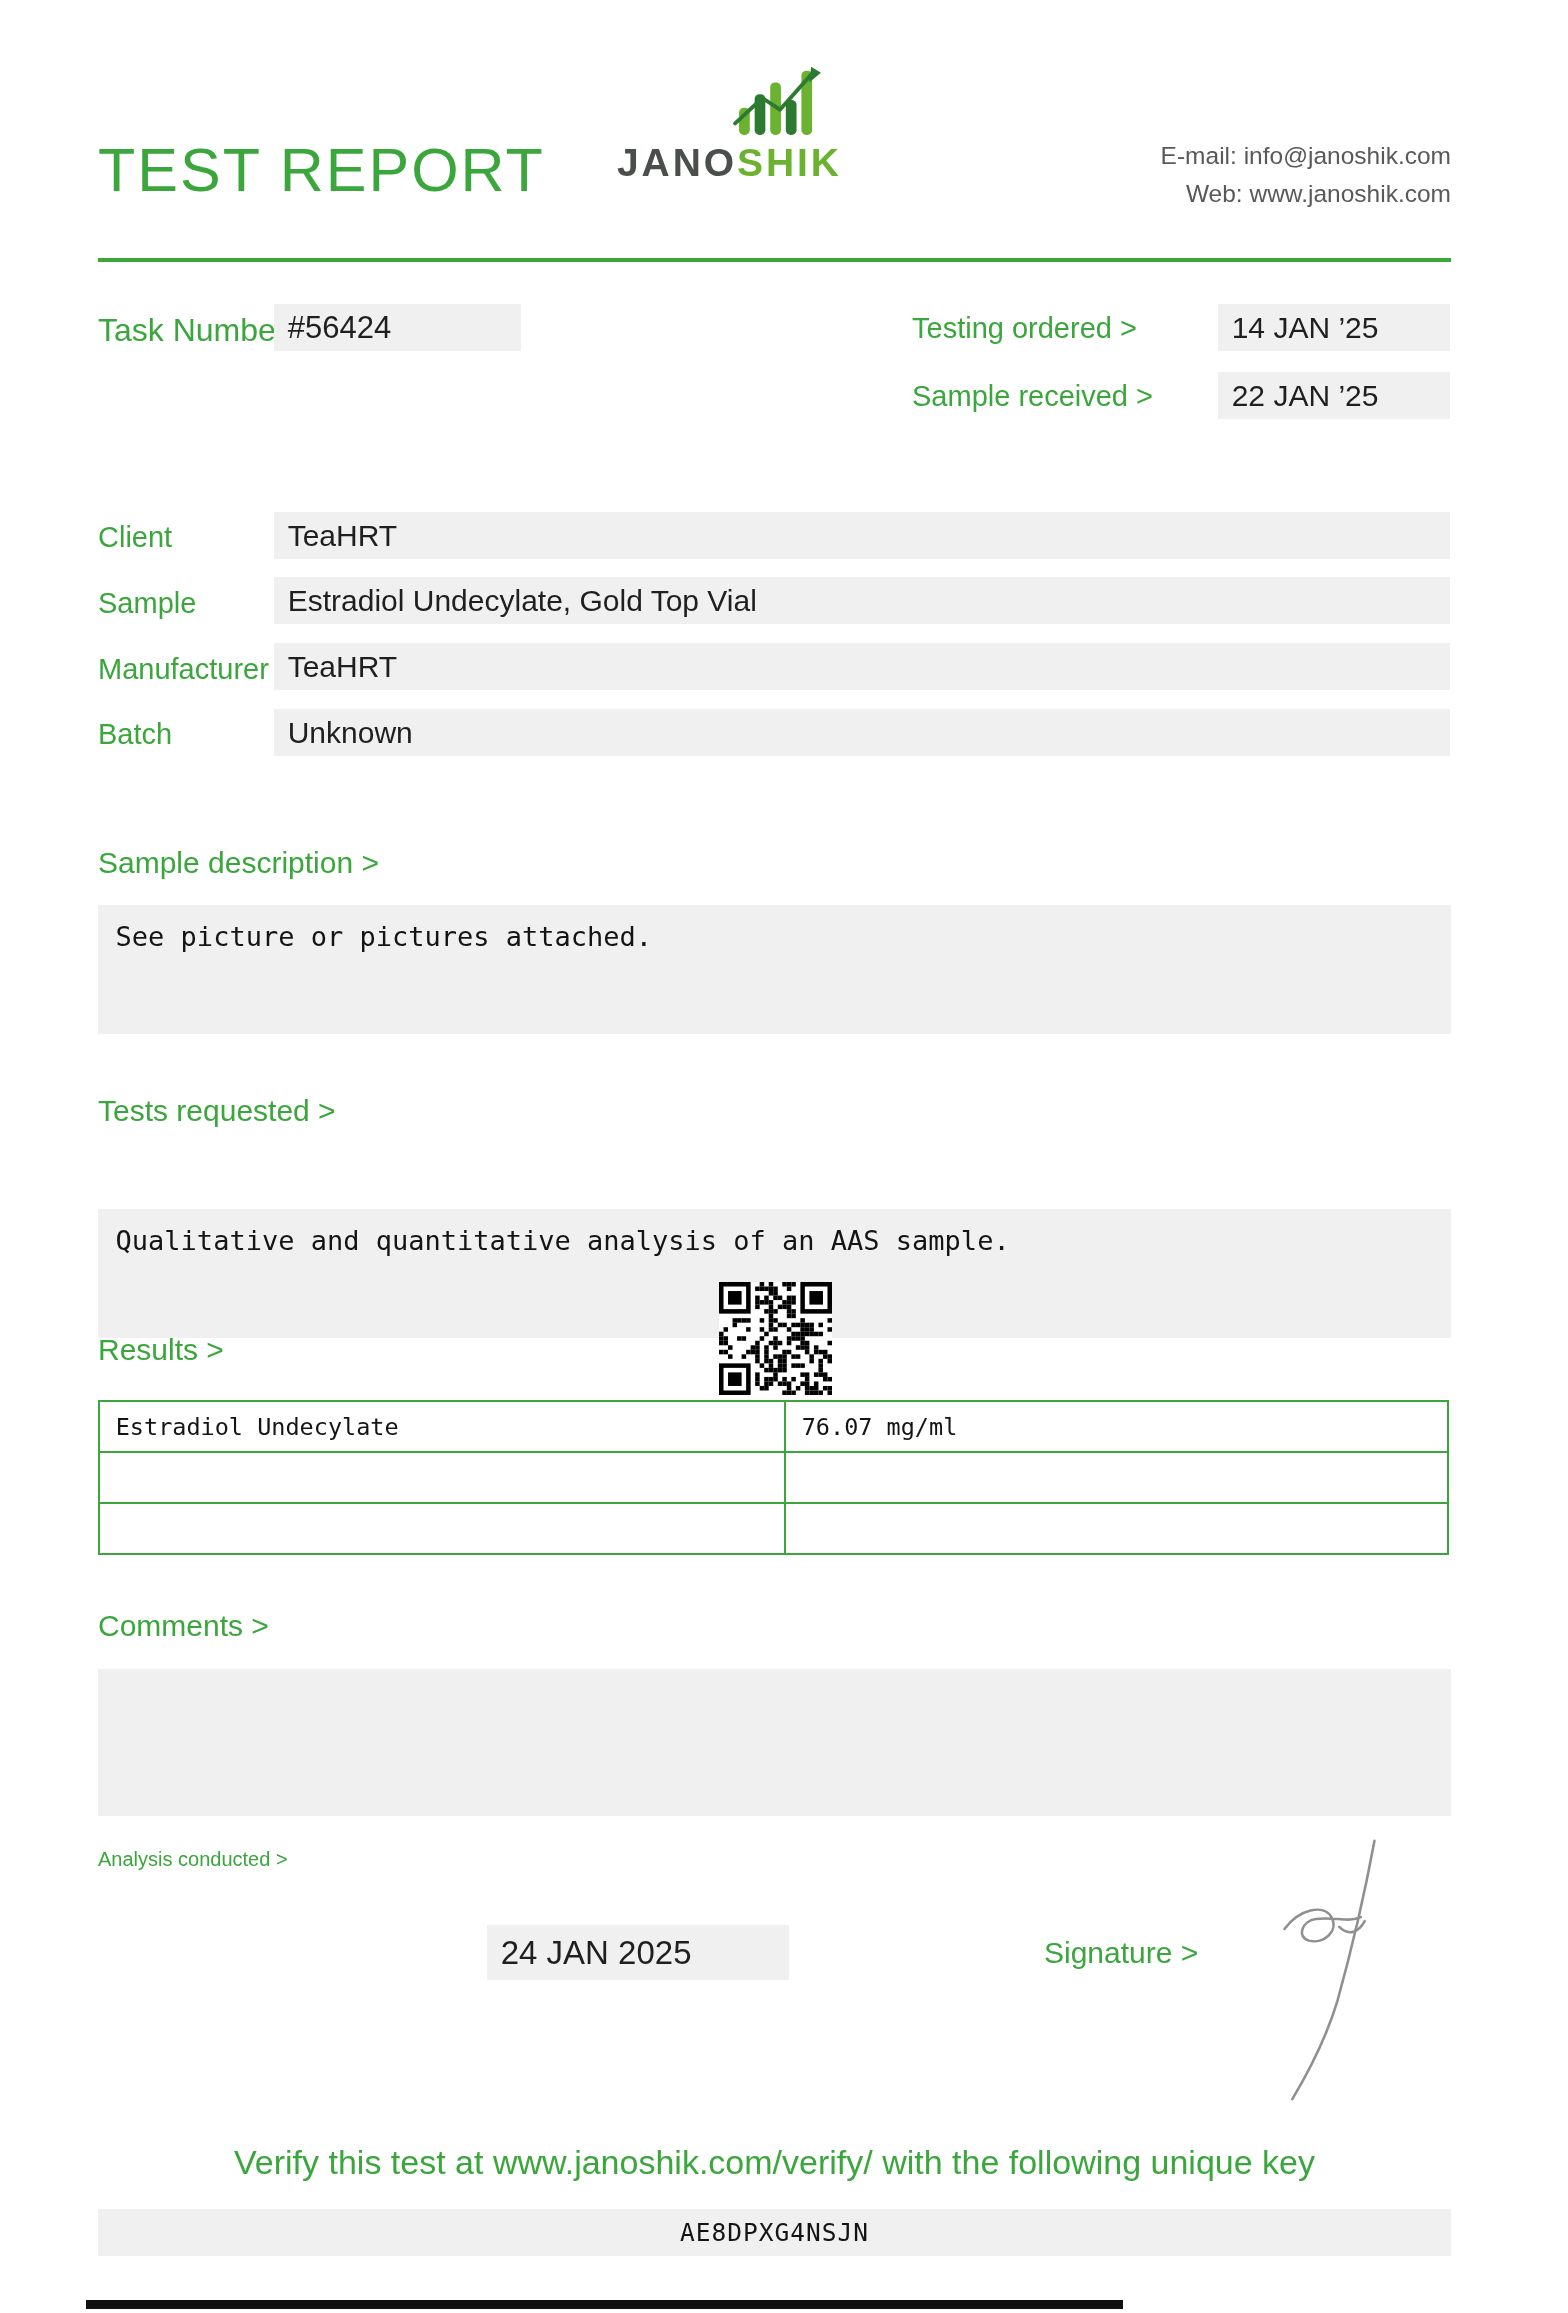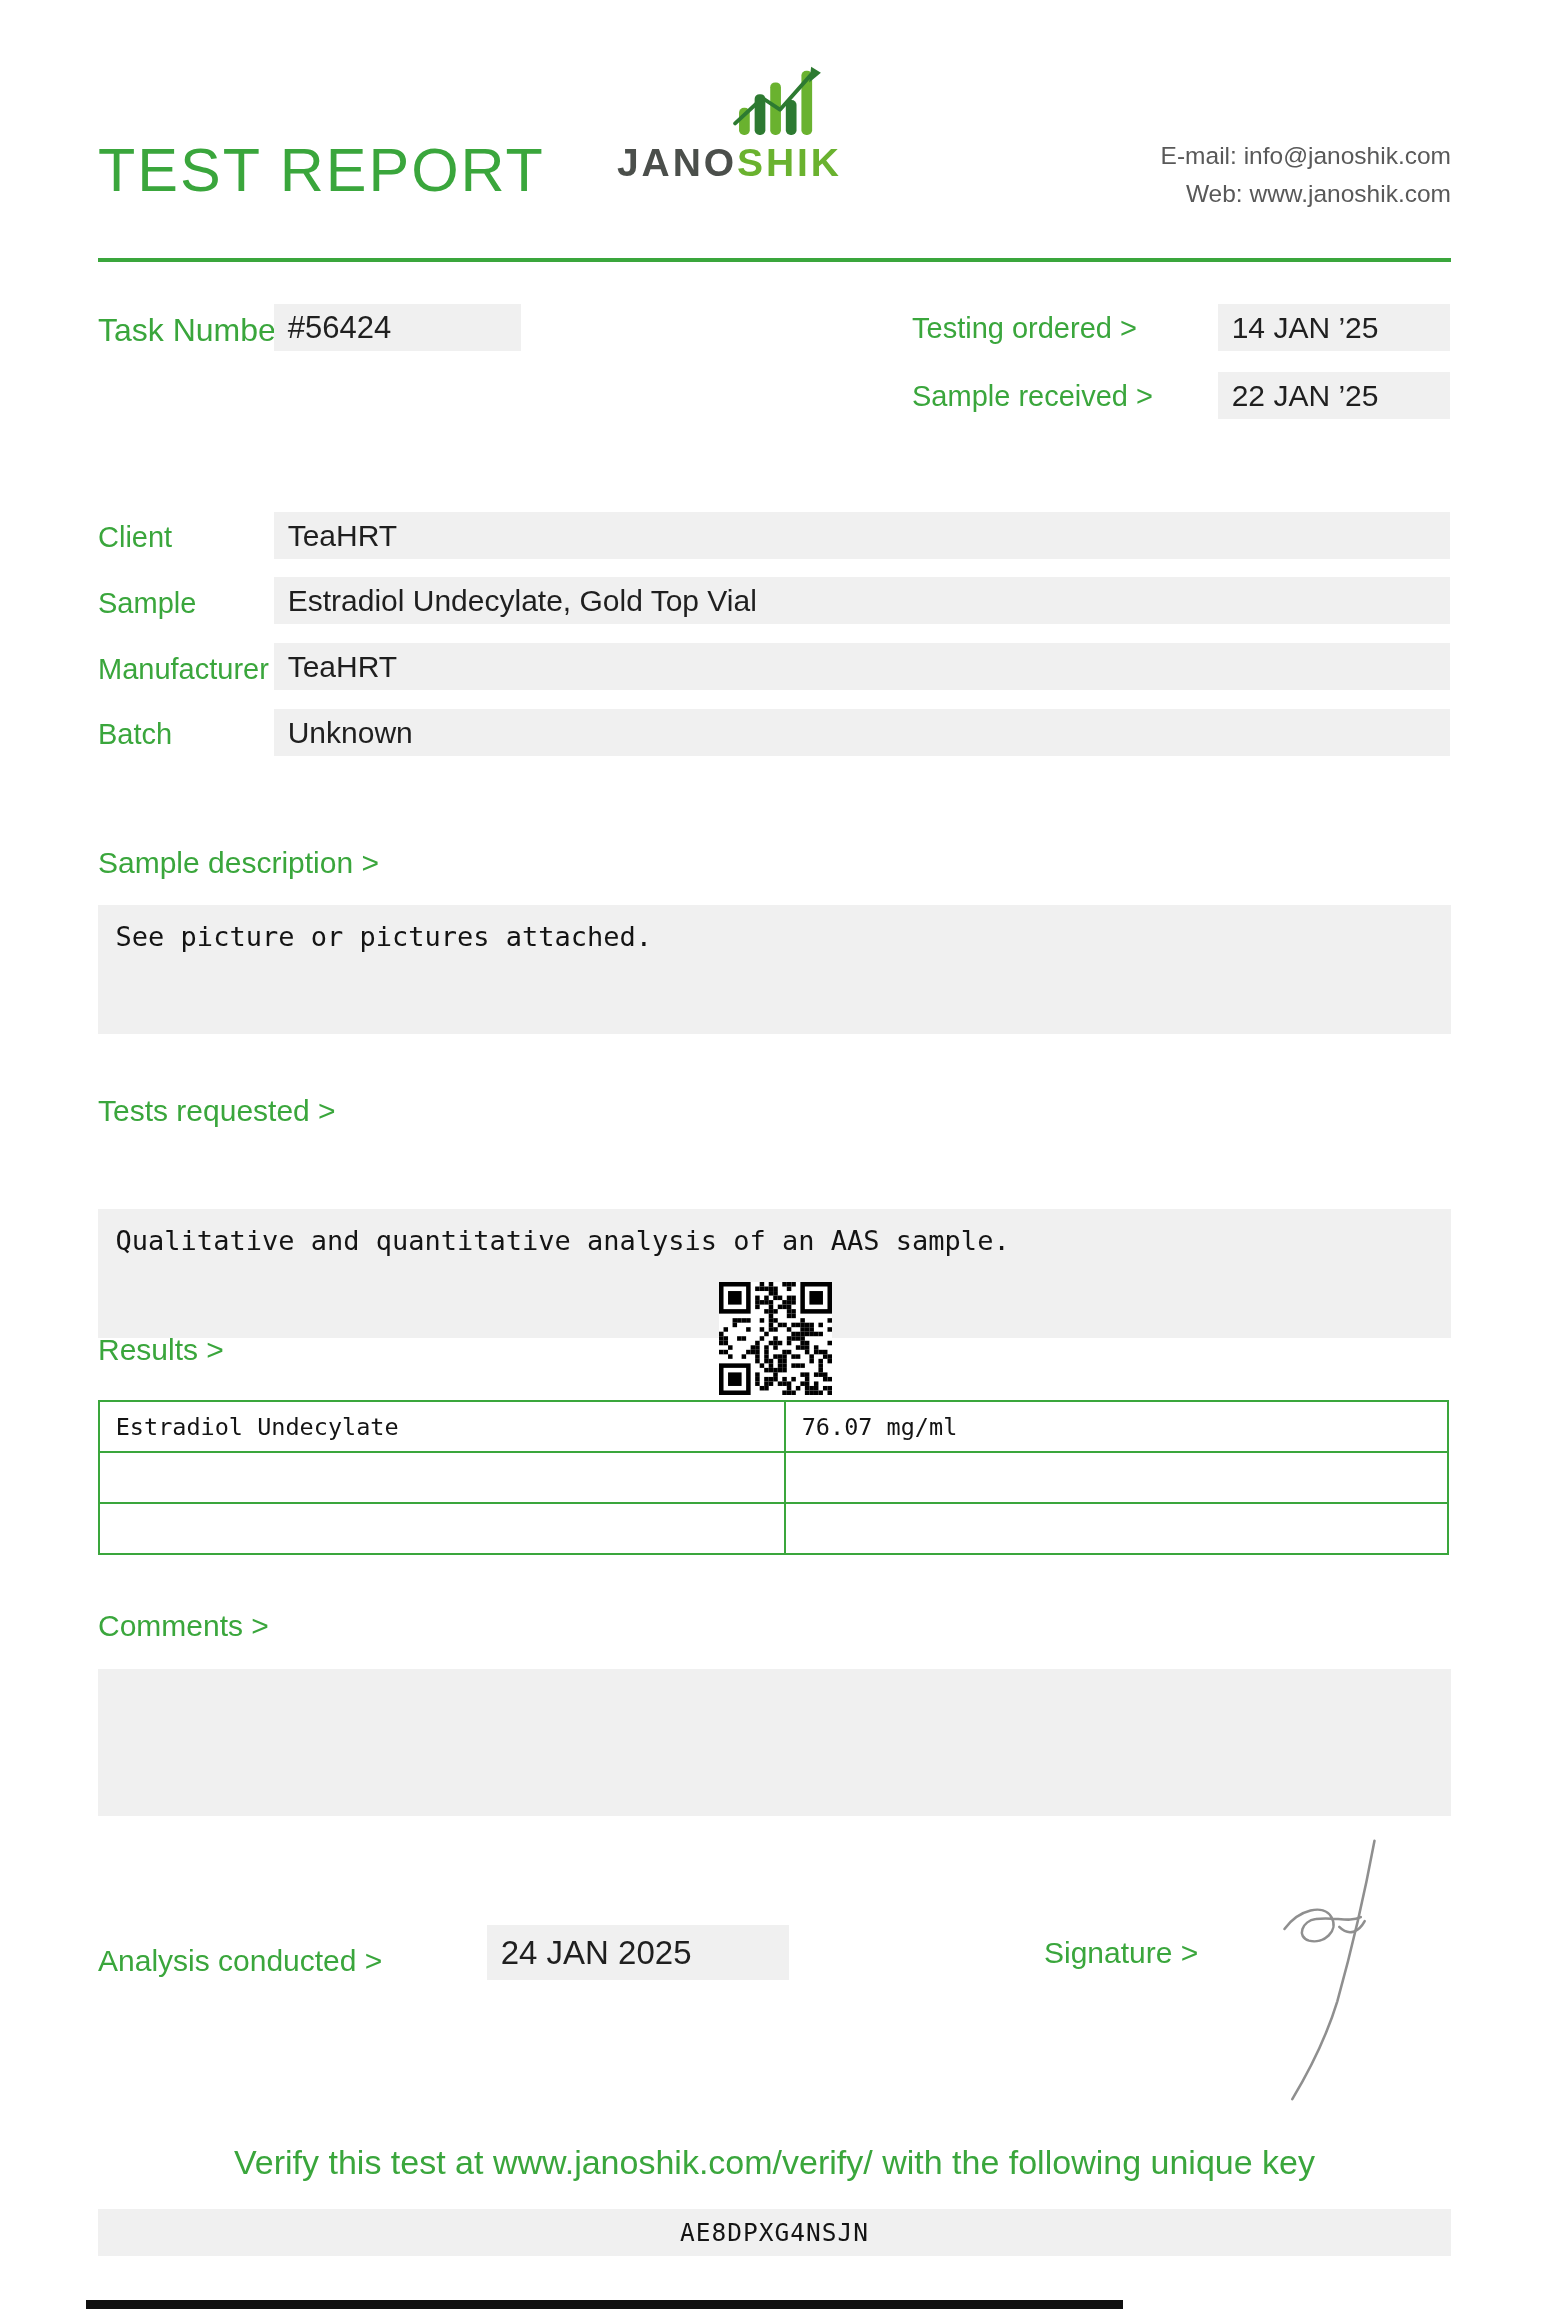--- a/index.html
+++ b/index.html
@@ -60,21 +60,21 @@
 
   #results-table{left:98px;top:1400px;width:1349px;border-collapse:collapse;table-layout:fixed;border-radius:26px;}
   #results-table td{border:2px solid var(--green);height:51px;padding:0 0 0 15.7px;
     font-family:"DejaVu Sans Mono","Liberation Mono",monospace;font-size:23.5px;color:#141414;vertical-align:middle;}
 
   #comments-heading{left:98px;top:1609px;}
   #comments-box{left:98px;top:1669px;width:1353px;height:147px;}
 
   
   #signature-svg{left:1255px;top:1833px;}
-  #analysis-label{left:98px;top:1944px;font-size:30px;text-align:right;}
+  #analysis-label{left:98px;top:1848px;font-size:20px;text-align:right;}
   #analysis-box{left:487px;top:1925px;width:302px;height:55px;font-size:33px;}
   #signature-label{left:1044px;top:1936px;font-size:30px;}
   #verify-line{left:98px;top:2143px;width:1353px;text-align:center;font-size:34px;color:var(--green);white-space:nowrap;}
   #key-box{left:98px;top:2209px;width:1353px;height:47px;display:flex;align-items:center;justify-content:center;
     background:var(--box);font-family:"DejaVu Sans Mono","Liberation Mono",monospace;font-size:24.5px;letter-spacing:1px;color:#141414;}
   #bottom-artifact{left:86px;top:2300px;width:1037px;height:8.8px;background:#101010;}
 </style>
 </head>
 <body>
 

